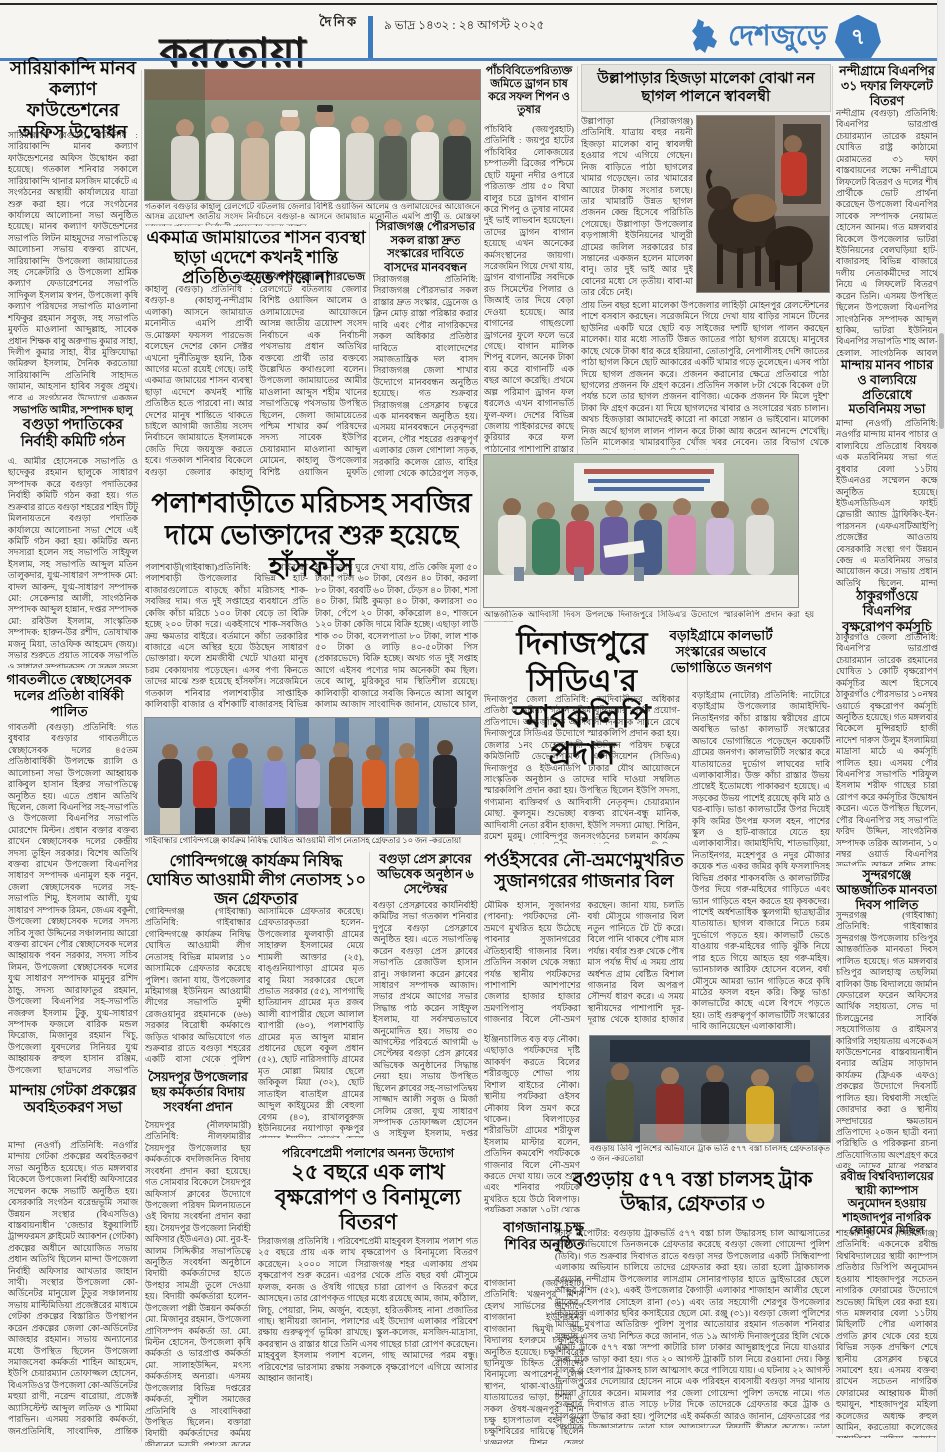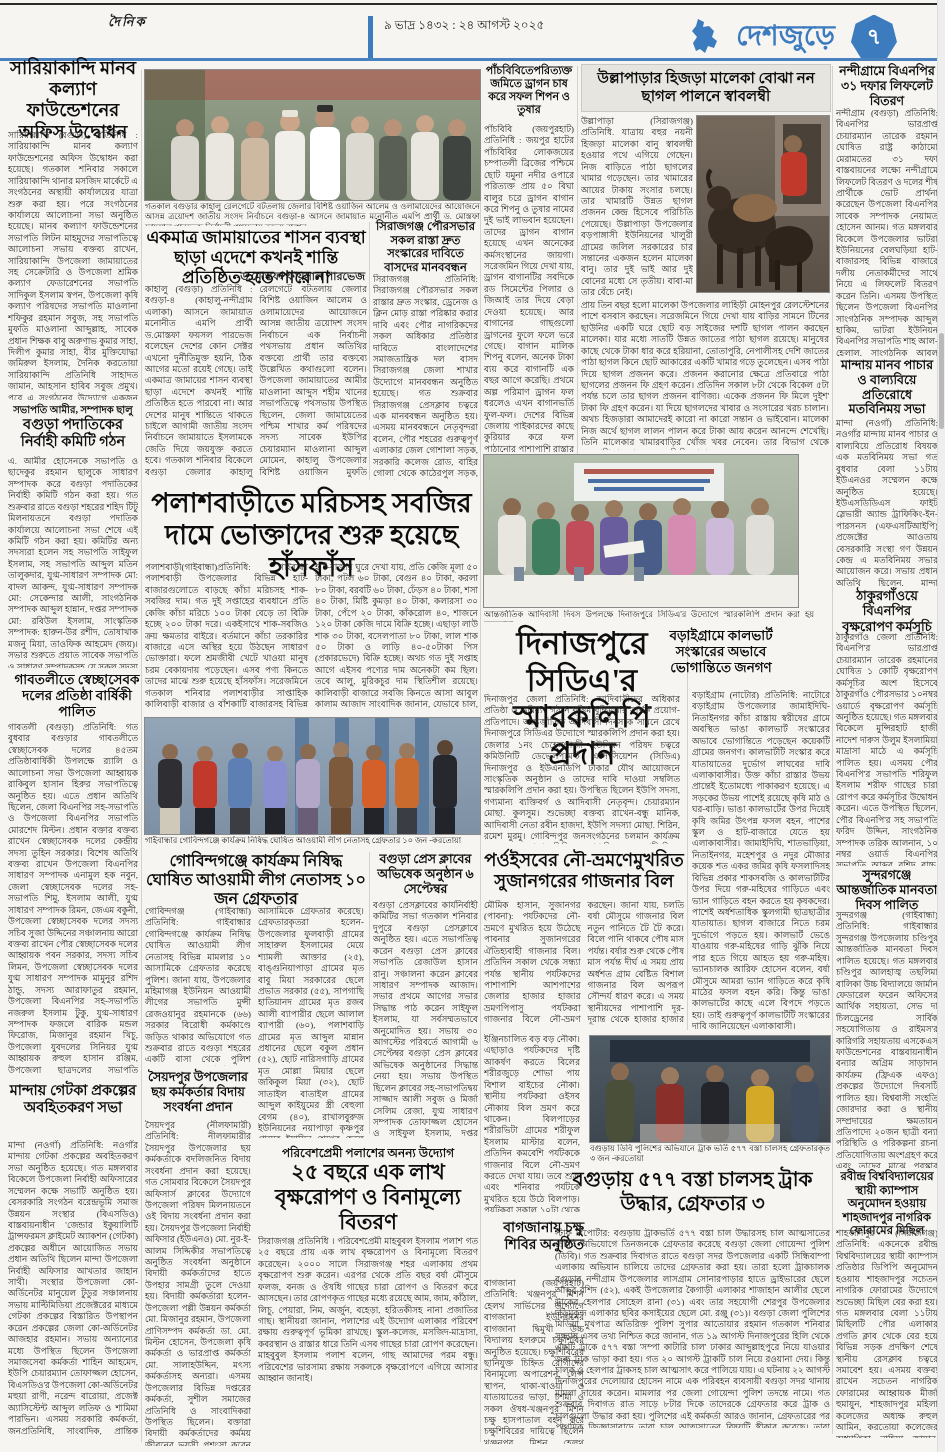--- a/index.html
+++ b/index.html
@@ -2,21 +2,21 @@
 <html><head>
 <meta charset="utf-8">
 <style>
   html,body{margin:0;padding:0;}
   body{width:945px;height:1452px;position:relative;background:#f6f5f1;overflow:hidden;
        font-family:"Liberation Serif","DejaVu Serif",serif;color:#1b1b1b;}
   .abs{position:absolute;}
   .rule{background:#2a2a2a;}
   .vline{position:absolute;width:1px;background:#d3d1cb;}
   
-  .paper-top{font-size:13px;font-weight:bold;letter-spacing:2px;text-align:left;font-style:italic;}
+  .paper-top{font-size:13px;font-weight:bold;letter-spacing:2px;text-align:right;}
   .paper-name{font-size:40px;font-weight:bold;line-height:1;letter-spacing:1px;
               text-shadow:1px 1px 0 #444;}
   .day-name{font-size:18px;font-weight:bold;}
   .date-line{font-size:12px;margin-top:3px;}
   .section-name{font-size:28px;font-weight:bold;color:#3d7bbf;}
   .page-hepta{width:46px;height:46px;background:#3d7bbf;display:flex;align-items:center;justify-content:center;
               clip-path:polygon(50% 0%,90% 20%,100% 60%,75% 100%,25% 100%,0% 60%,10% 20%);}
   .page-hepta span{color:#fff;font-size:22px;font-weight:bold;}
   
   .hd{font-weight:bold;text-align:center;line-height:1.18;color:#0d0d0d;}
@@ -31,26 +31,27 @@
   .sb-track{position:absolute;right:0;top:0;width:7px;height:1452px;background:#eeeeee;border-left:1px solid #ddd;}
   .sb-thumb{position:absolute;right:1px;top:333px;width:5px;height:96px;background:#b9b9b9;border-radius:3px;}
 </style>
 </head>
 <body>
 
 <div class="abs rule" style="left:0;top:3px;width:945px;height:2px;"></div>
 
 <div class="abs" style="left:108px;top:12px;width:250px;text-align:center;">
   <div class="paper-top">দৈনিক</div>
+  <div class="paper-name">করতোয়া</div>
 </div>
 <div class="abs" style="left:368px;top:16px;width:5px;height:42px;background:#3d7bbf;"></div>
 <div class="abs" style="left:384px;top:13px;width:260px;">
   <div class="date-line">৯ ভাদ্র ১৪৩২ : ২৪ আগস্ট ২০২৫</div>
 </div>
-<div class="abs" style="left:690px;top:14px;width:245px;display:flex;align-items:center;gap:16px;">
+<div class="abs" style="left:690px;top:14px;width:245px;display:flex;align-items:center;gap:8px;">
   <span>
     <svg width="30" height="38" viewBox="0 0 30 38">
       <path d="M8 2 L14 5 L13 10 L19 9 L24 14 L22 20 L27 24 L24 31 L18 29 L15 36 L10 32 L6 34 L3 26 L7 20 L2 14 L6 9 Z" fill="#3d7bbf"></path>
     </svg>
   </span>
   <span class="section-name">দেশজুড়ে</span>
   <span class="page-hepta">
       <span>৭</span>
     </span>
 </div>
@@ -64,21 +65,21 @@
 <div class="vline" style="left:369px;top:222px;height:258px;"></div>
 <div class="vline" style="left:369px;top:852px;height:282px;"></div>
 
 <div class="abs hd" style="left:8px;top:58px;width:130px;font-size:18px;">সারিয়াকান্দি মানব কল্যাণ ফাউন্ডেশনের অফিস উদ্বোধন</div>
 <div class="abs bt" style="left:8px;top:130px;width:130px;height:270px;">সারিয়াকান্দি (বগুড়া) প্রতিনিধি : সারিয়াকান্দি মানব কল্যাণ ফাউন্ডেশনের অফিস উদ্বোধন করা হয়েছে। গতকাল শনিবার সকালে সারিয়াকান্দি থানার মসজিদ মার্কেটে এ সংগঠনের অস্থায়ী কার্যালয়ের যাত্রা শুরু করা হয়। পরে সংগঠনের কার্যালয়ে আলোচনা সভা অনুষ্ঠিত হয়েছে। মানব কল্যাণ ফাউন্ডেশনের সভাপতি লিটন মাহমুদের সভাপতিত্বে আলোচনা সভায় বক্তব্য রাখেন, সারিয়াকান্দি উপজেলা জামায়াতের সহ সেক্রেটারি ও উপজেলা শ্রমিক কল্যাণ ফেডারেশনের সভাপতি সাদিকুল ইসলাম স্বপন, উপজেলা কৃষি কল্যাণ পরিষদের সভাপতি মাওলানা শফিকুর রহমান সবুজ, সহ সভাপতি মুফতি মাওলানা আব্দুল্লাহ, সাবেক প্রধান শিক্ষক বাবু অরুণাভ কুমার সাহা, দিলীপ কুমার সাহা, বীর মুক্তিযোদ্ধা জমিরুল ইসলাম, দৈনিক করতোয়া সারিয়াকান্দি প্রতিনিধি সাহাদত জামান, আহসান হাবিব সবুজ প্রমুখ। পরে এ সংগঠনের উদ্যোগে একজন অসহায় নারীকে হুইলচেয়ার এবং অপর অসহায় নারীকে ঘর নির্মাণের জন্য আর্থিক সহায়তা প্রদান করা হয়েছে।</div>
 
 <div class="abs kicker" style="left:8px;top:402px;width:130px;font-size:10px;">সভাপতি আমীর, সম্পাদক ছালু</div>
 <div class="abs hd" style="left:8px;top:416px;width:130px;font-size:14.5px;">বগুড়া পদাতিকের নির্বাহী কমিটি গঠন</div>
 <div class="abs bt" style="left:8px;top:456px;width:130px;height:212px;">এ. আমীর হোসেনকে সভাপতি ও ছাদেকুর রহমান ছালুকে সাধারণ সম্পাদক করে বগুড়া পদাতিকের নির্বাহী কমিটি গঠন করা হয়। গত শুক্রবার রাতে বগুড়া শহরের শহিদ টিটু মিলনায়তনে বগুড়া পদাতিক কার্যালয়ে আলোচনা সভা শেষে এই কমিটি গঠন করা হয়। কমিটির অন্য সদস্যরা হলেন সহ সভাপতি সাইফুল ইসলাম, সহ সভাপতি আব্দুল মতিন তালুকদার, যুগ্ম-সাধারণ সম্পাদক মো: বাদল আকন্দ, যুগ্ম-সাধারণ সম্পাদক মো: সেকেন্দার আলী, সাংগঠনিক সম্পাদক আব্দুল হান্নান, দপ্তর সম্পাদক মো: রবিউল ইসলাম, সাংস্কৃতিক সম্পাদক: হারুন-উর রশীদ, তোষাখাক মজনু মিয়া, তাওফিক আহমেদ (জয়)। সভার শুরুতে প্রয়াত সাবেক সভাপতি ও সাধারণ সম্পাদকসহ যে সকল সদস্য মৃত্যুবরণ করেছে সকলের আত্মার মাগফেরাত কামনা করা হয়। খবর বিজ্ঞপ্তির।</div>
 
-<div class="abs hd" style="left:12px;top:672px;width:130px;font-size:13.5px;">গাবতলীতে স্বেচ্ছাসেবক দলের প্রতিষ্ঠা বার্ষিকী পালিত</div>
+<div class="abs hd" style="left:4px;top:672px;width:130px;font-size:13.5px;">গাবতলীতে স্বেচ্ছাসেবক দলের প্রতিষ্ঠা বার্ষিকী পালিত</div>
 <div class="abs bt" style="left:8px;top:722px;width:130px;height:352px;">গাবতলী (বগুড়া) প্রতিনিধি: গত বুধবার বগুড়ার গাবতলীতে স্বেচ্ছাসেবক দলের ৪৫তম প্রতিষ্ঠাবার্ষিকী উপলক্ষে র‌্যালি ও আলোচনা সভা উপজেলা আহ্বায়ক রাকিবুল হাসান হিরুর সভাপতিত্বে অনুষ্ঠিত হয়। এতে প্রধান অতিথি ছিলেন, জেলা বিএনপির সহ-সভাপতি ও উপজেলা বিএনপির সভাপতি মোরশেদ মিল্টন। প্রধান বক্তার বক্তব্য রাখেন স্বেচ্ছাসেবক দলের কেন্দ্রীয় সদস্য তুহিন সরকার। বিশেষ অতিথি বক্তব্য রাখেন উপজেলা বিএনপির সাধারণ সম্পাদক এনামুল হক নবুন, জেলা স্বেচ্ছাসেবক দলের সহ-সভাপতি শিমু, ইসলাম আলী, যুগ্ম সাধারণ সম্পাদক রিমন, জেএম বকুনী, উপজেলা স্বেচ্ছাসেবক দলের সদস্য সচিব সুজা উদ্দিনের সঞ্চালনায় আরো বক্তব্য রাখেন পৌর স্বেচ্ছাসেবক দলের আহ্বায়ক পবন সরকার, সদস্য সচিব লিমন, উপজেলা স্বেচ্ছাসেবক দলের যুগ্ম সাধারণ সম্পাদক মামুনুর রশিদ ঠান্ডু, সদস্য আরাফাতুর রহমান, উপজেলা বিএনপির সহ-সভাপতি নজরুল ইসলাম টুকু, যুগ্ম-সাধারণ সম্পাদক ফজলে বারিক মন্ডল ফিরোজ, মিজানুর রহমান খিচু, উপজেলা যুবদলের সিনিয়র যুগ্ম আহ্বায়ক রুহুল হাসান রঞ্জিম, উপজেলা ছাত্রদলের সভাপতি নাজমুল আহসান ডিপল, পৌর সভাপতি জাকিরুল ইসলাম রুদ্র, উপজেলা মৎস্যজীবী দলের সভাপতি আবুবকর সিদ্দিক প্রমুখ। অনুষ্ঠানের প্রথমে জাতীয় ও দলীয় পতাকা উত্তোলন, বেলুন উড়িয়ে উদ্বোধন করা হয়।</div>
 
 <div class="abs hd" style="left:8px;top:1082px;width:130px;font-size:14.5px;">মান্দায় গেটকা প্রকল্পের অবহিতকরণ সভা</div>
 <div class="abs bt" style="left:8px;top:1140px;width:130px;height:296px;">মান্দা (নওগাঁ) প্রতিনিধি: নওগাঁর মান্দায় গেটকা প্রকল্পের অবহিতকরণ সভা অনুষ্ঠিত হয়েছে। গত মঙ্গলবার বিকেলে উপজেলা নির্বাহী অফিসারের সম্মেলন কক্ষে সভাটি অনুষ্ঠিত হয়। বেসরকারি সংগঠন বরেন্দ্রভূমি সমাজ উন্নয়ন সংস্থার (বিএসডিও) বাস্তবায়নাধীন 'জেন্ডার ইকুয়ালিটি ট্রান্সফরমস ক্লাইমেট অ্যাকশন (গেটকা) প্রকল্পের অধীনে আয়োজিত সভায় প্রধান অতিথি ছিলেন মান্দা উপজেলা নির্বাহী অফিসার আখতার জাহান সাথী। সংস্থার উপজেলা কো-অর্ডিনেটর মানুয়েল টুডুর সঞ্চালনায় সভায় মাল্টিমিডিয়া প্রজেক্টরের মাধ্যমে গেটকা প্রকল্পের বিস্তারিত উপস্থাপন করেন প্রকল্পের জেলা কো-অর্ডিনেটর আজহার রহমান। সভায় অন্যান্যের মধ্যে উপস্থিত ছিলেন উপজেলা সমাজসেবা কর্মকর্তা শাহিন আহমেদ, ইউপি চেয়ারম্যান তোফাজ্জল হোসেন, বিএসডিও'র উপজেলা কো-অর্ডিনেটর মহুয়া রাণী, নরেন্দ বারোয়া, প্রজেক্ট অ্যাসিস্টেন্ট আব্দুল লতিফ ও শামিমা পারভিন। এসময় সরকারি কর্মকর্তা, জনপ্রতিনিধি, সাংবাদিক, প্রান্তিক জনগোষ্ঠীর প্রতিনিধি, যুব প্রতিনিধিসহ ৪০জন সভায় অংশগ্রহণ করেন।</div>
 
 <div class="abs photo" style="left:145px;top:70px;width:335px;height:130px;background:linear-gradient(#96a28c,#798570);">
   <svg width="335" height="130" viewBox="0 0 335 130">
     <rect x="0" y="0" width="335" height="30" fill="#b04a44" opacity="0.55"></rect>
     <rect x="0" y="0" width="60" height="130" fill="#55654a" opacity="0.6"></rect>
     <g>

